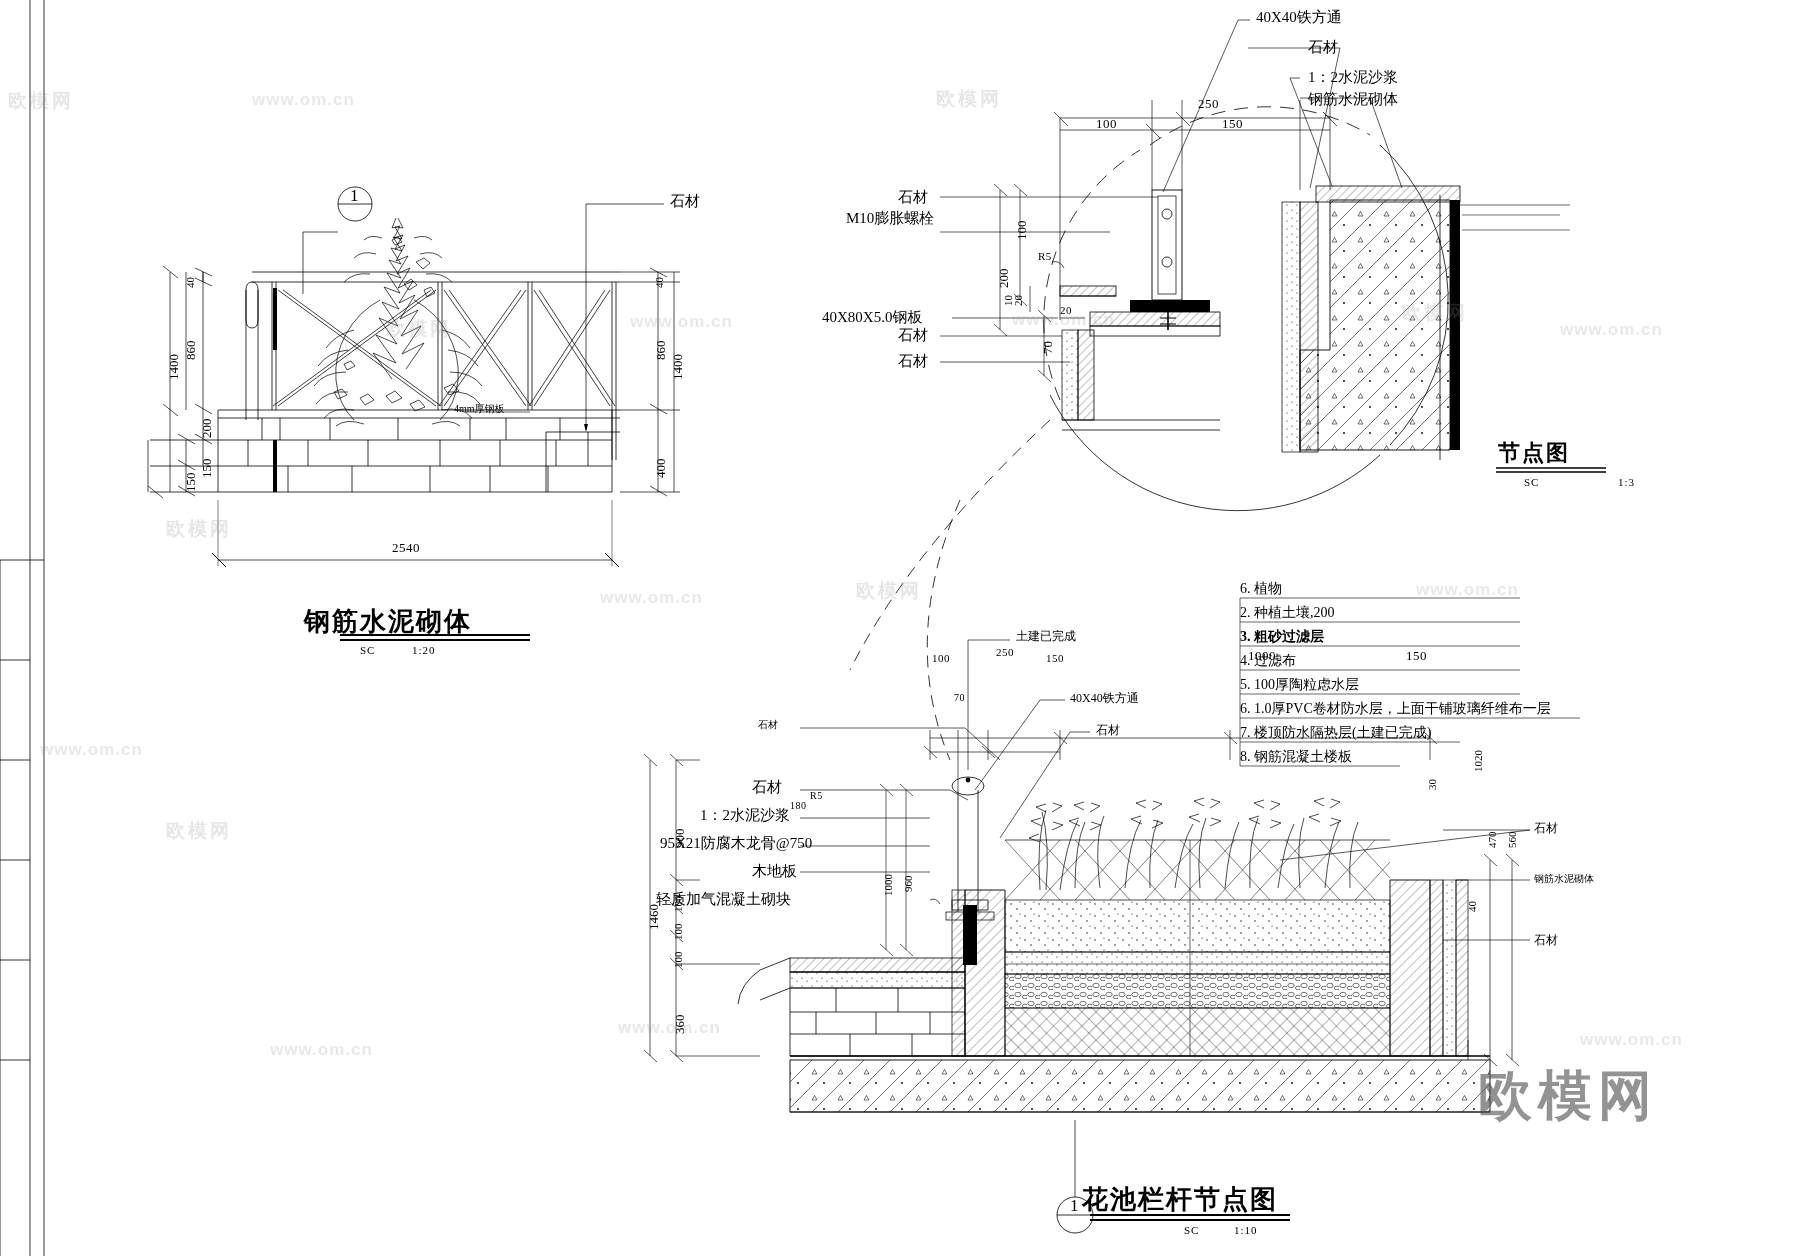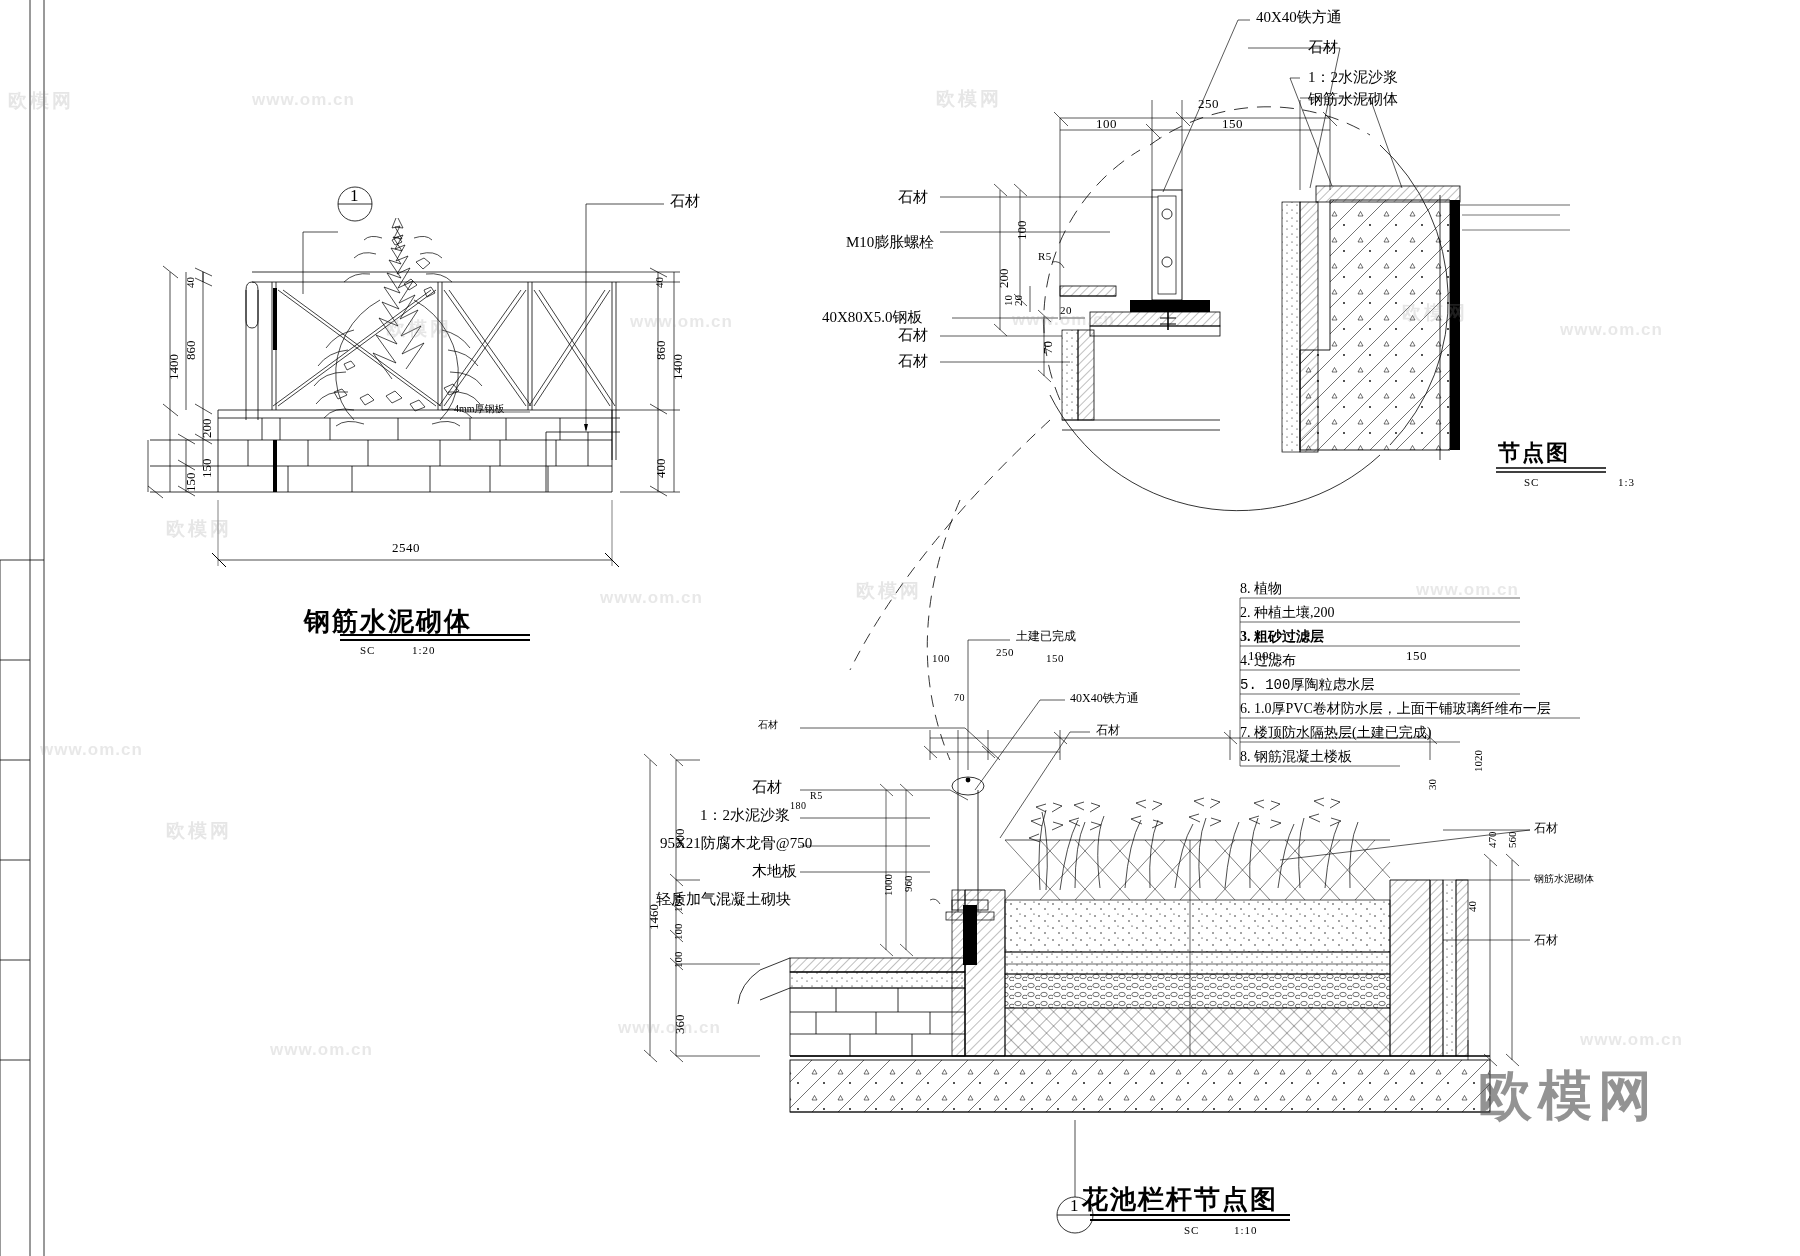--- a/index.html
+++ b/index.html
@@ -559,45 +559,45 @@
 <div class="lbl title" style="left:304px;top:604px;">钢筋水泥砌体</div>
 <div class="lbl sc" style="left:360px;top:644px;">SC</div>
 <div class="lbl sc" style="left:412px;top:644px;">1:20</div>
 
 <div class="lbl note" style="left:1256px;top:8px;">40X40铁方通</div>
 <div class="lbl note" style="left:1308px;top:38px;">石材</div>
 <div class="lbl note" style="left:1308px;top:68px;">1：2水泥沙浆</div>
 <div class="lbl note" style="left:1308px;top:90px;">钢筋水泥砌体</div>
 
 <div class="lbl note" style="left:898px;top:188px;">石材</div>
-<div class="lbl note" style="left:846px;top:233px;">M10膨胀螺栓</div>
+<div class="lbl note" style="left:846px;top:209px;">M10膨胀螺栓</div>
 <div class="lbl note" style="left:822px;top:308px;">40X80X5.0钢板</div>
 <div class="lbl note" style="left:898px;top:326px;">石材</div>
 <div class="lbl note" style="left:898px;top:352px;">石材</div>
 
 <div class="lbl dim" style="left:1096px;top:116px;">100</div>
 <div class="lbl dim" style="left:1198px;top:96px;">250</div>
 <div class="lbl dim" style="left:1222px;top:116px;">150</div>
 <div class="lbl dimv" style="left:1014px;top:240px;">100</div>
 <div class="lbl dimv" style="left:996px;top:288px;">200</div>
 <div class="lbl dimv2" style="left:1002px;top:306px;">10</div>
 <div class="lbl dimv2" style="left:1012px;top:306px;">20</div>
 <div class="lbl dimv" style="left:1040px;top:354px;">70</div>
 <div class="lbl dim" style="left:1060px;top:304px;font-size:11px;">20</div>
 <div class="lbl dim" style="left:1038px;top:250px;font-size:11px;">R5</div>
 
 <div class="lbl title-sm" style="left:1498px;top:438px;">节点图</div>
 <div class="lbl sc" style="left:1524px;top:476px;">SC</div>
 <div class="lbl sc" style="left:1574px;top:476px;margin-left:44px;">1:3</div>
 
-<div class="lbl legend" style="left:1240px;top:580px;">8. 植物</div>
+<div class="lbl legend" style="left:1240px;top:580px;">6. 植物</div>
 <div class="lbl legend" style="left:1240px;top:604px;">2. 种植土壤,200</div>
 <div class="lbl legend" style="left:1240px;top:628px;font-weight:bold;">3. 粗砂过滤层</div>
 <div class="lbl legend" style="left:1240px;top:652px;">4. 过滤布</div>
-<div class="lbl legend" style="left:1240px;top:676px;font-family:Liberation Mono, monospace;">5. 100厚陶粒虑水层</div>
+<div class="lbl legend" style="left:1240px;top:676px;">5. 100厚陶粒虑水层</div>
 <div class="lbl legend" style="left:1240px;top:700px;">6. 1.0厚PVC卷材防水层，上面干铺玻璃纤维布一层</div>
 <div class="lbl legend" style="left:1240px;top:724px;">7. 楼顶防水隔热层(土建已完成)</div>
 <div class="lbl legend" style="left:1240px;top:748px;">8. 钢筋混凝土楼板</div>
 
 <div class="lbl note-s" style="left:1016px;top:628px;">土建已完成</div>
 <div class="lbl note-s" style="left:1070px;top:690px;">40X40铁方通</div>
 <div class="lbl note-s" style="left:1096px;top:722px;">石材</div>
 
 <div class="lbl note-xs" style="left:758px;top:718px;">石材</div>
 <div class="lbl note" style="left:752px;top:778px;">石材</div>

